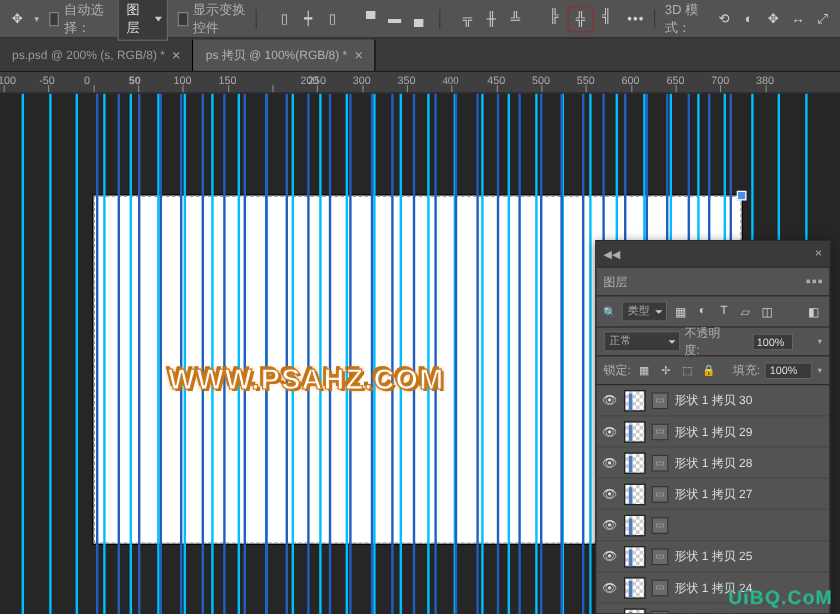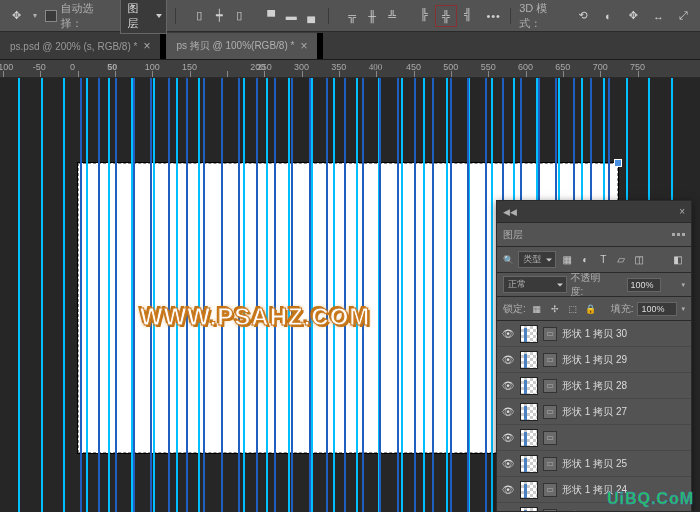--- a/index.html
+++ b/index.html
@@ -8,21 +8,21 @@
 .tool-icon{width:18px;height:18px;display:flex;align-items:center;justify-content:center;color:#d0d0d0}
 .checkbox-row{display:flex;align-items:center;gap:4px}
 .checkbox{width:12px;height:12px;border:1px solid #888;background:#3a3a3a}
 .dropdown{background:#3a3a3a;border:1px solid #666;padding:2px 18px 2px 6px;position:relative;color:#ddd}
 .dropdown::after{content:"";position:absolute;right:4px;top:50%;transform:translateY(-50%);border-left:3px solid transparent;border-right:3px solid transparent;border-top:4px solid #ccc}
 .align-group{display:flex;gap:2px;margin-left:6px}
 .align-btn{width:18px;height:18px;display:flex;align-items:center;justify-content:center;color:#d0d0d0}
 .highlight-box{border:1px solid #8b3030;padding:1px}
 .more-icon{letter-spacing:1px}
 .tabs-bar{height:28px;background:#3a3a3a;display:flex;align-items:flex-end;border-bottom:1px solid #1a1a1a}
-.tab{padding:6px 10px;background:#535353;border-right:6px solid #000000;display:flex;align-items:center;gap:6px;font-size:10px}
+.tab{padding:6px 10px;background:#535353;border-right:1px solid #000000;display:flex;align-items:center;gap:6px;font-size:10px}
 .tab.inactive{background:#3a3a3a;color:#999}
 .tab-close{color:#aaa;font-size:12px}
 .ruler-h{height:18px;background:#3f3f3f;position:relative;border-bottom:1px solid #2a2a2a;overflow:hidden}
 .ruler-h .tick{position:absolute;top:0;height:100%;display:flex;flex-direction:column;justify-content:flex-end;align-items:center}
 .ruler-h .tick-label{font-size:9px;color:#aaa;position:absolute;top:2px}
 .ruler-h .tick-line{width:1px;height:6px;background:#888;position:absolute;bottom:0}
 .canvas-area{position:relative;height:504px;background:#262626;overflow:hidden}
 .artboard{position:absolute;left:78px;top:85px;width:540px;height:290px;background:#fff;box-shadow:0 0 0 1px #000}
 .marching-ants{position:absolute;left:78px;top:85px;width:540px;height:290px;border:1px dashed #888;pointer-events:none}
 .transform-handle{position:absolute;width:8px;height:8px;background:#4a90e2;border:1px solid #fff}
@@ -56,20 +56,24 @@
 <body>
 
 <div class="options-bar">
   <span class="tool-icon">✥</span>
   <span style="font-size:8px">▾</span>
   <div class="checkbox-row">
     <span class="checkbox"></span>
     <span>自动选择：</span>
   </div>
   <span class="dropdown">图层</span>
+  <div class="checkbox-row">
+    <span class="checkbox"></span>
+    <span>显示变换控件</span>
+  </div>
   <span class="sep"></span>
   <div class="align-group">
     <span class="align-btn">▯</span>
     <span class="align-btn">┿</span>
     <span class="align-btn">▯</span>
   </div>
   <div class="align-group">
     <span class="align-btn">▀</span>
     <span class="align-btn">▬</span>
     <span class="align-btn">▄</span>
@@ -171,21 +175,21 @@
     </div>
     <div class="tick" style="left: 563.333px;">
       <span class="tick-label" style="left: -8px;">650</span>
       <span class="tick-line"></span>
     </div>
     <div class="tick" style="left: 600.667px;">
       <span class="tick-label" style="left: -8px;">700</span>
       <span class="tick-line"></span>
     </div>
     <div class="tick" style="left: 638px;">
-      <span class="tick-label" style="left: -8px;">750</span>
+      <span class="tick-label" style="left: -8px;">380</span>
       <span class="tick-line"></span>
     </div>
 </div>
 
 <div class="canvas-area">
   <div class="artboard"></div>
   <div class="marching-ants"></div>
   <div class="transform-handle" style="left:614px;top:81px"></div>
   <div class="guide" style="left: 18px;"></div>
     <div class="guide" style="left: 40.5px;"></div>

